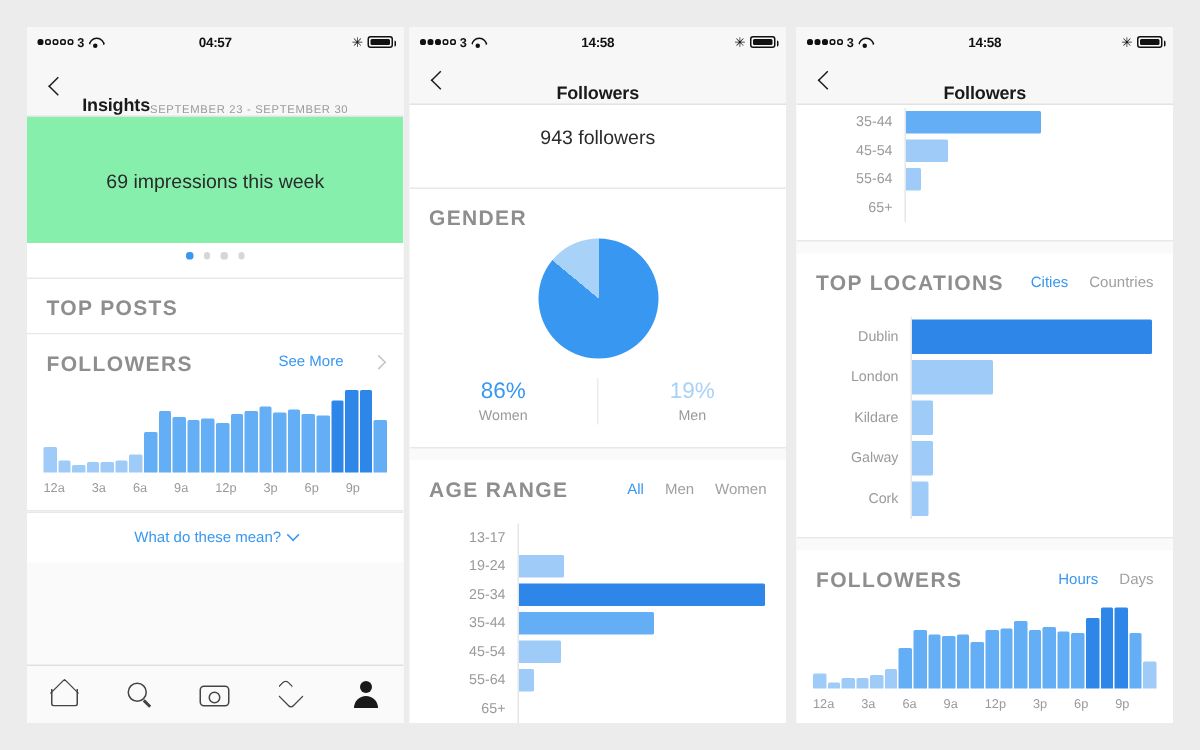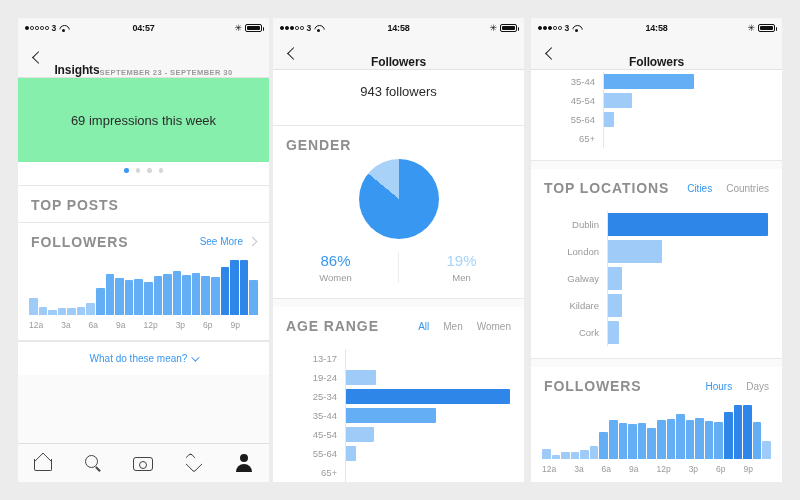--- a/index.html
+++ b/index.html
@@ -61,31 +61,31 @@
   .nav-back::before{
     content:"";position:absolute;left:4px;top:2px;width:8px;height:8px;
     border-left:1.6px solid #1a1a1a;border-bottom:1.6px solid #1a1a1a;
     transform:rotate(45deg);
   }
   .nav-center{
     position:absolute;left:0;right:0;top:0;bottom:0;
     display:flex;flex-direction:row;align-items:flex-end;justify-content:center;
   }
   .nav-title{font-size:12px;font-weight:bold;color:#1a1a1a;letter-spacing:-.1px;}
-  .nav-sub{font-size:7.5px;color:#9a9a9a;letter-spacing:.45px;margin-top:2px;font-weight:bold;}
+  .nav-sub{font-size:7.5px;color:#9a9a9a;letter-spacing:.45px;margin-top:2px;font-weight:normal;}
 
   
   .scroll{background:#fafafa;height:calc(100% - 20px);overflow:hidden;}
   .card{background:#fff;border-top:1px solid #e8e8e8;border-bottom:1px solid #e8e8e8;}
   .sect-head{
     display:flex;align-items:center;justify-content:space-between;
     padding:11px 13px 9px 13px;
   }
   .sect-title{font-size:14px;color:#8e8e8e;letter-spacing:.9px;font-weight:bold;}
-  .sect-link{font-size:10px;color:#3897f0;display:flex;align-items:center;gap:6px;cursor:pointer;}
+  .sect-link{font-size:10px;color:#3897f0;display:flex;align-items:center;gap:20px;cursor:pointer;}
   .chev{width:6px;height:6px;border-right:1.3px solid #c4c4c4;border-top:1.3px solid #c4c4c4;transform:rotate(45deg);}
   .tabs{display:flex;gap:14px;align-items:center;}
   .tab{font-size:10px;color:#a0a0a0;cursor:pointer;}
   .tab.active{color:#3897f0;}
 
   
   .impressions{
     background:#86efac;height:84px;display:flex;align-items:center;justify-content:center;
     font-size:13px;color:#2b2b2b;
   }
@@ -458,29 +458,29 @@
                 <div class="hbar" title="Dublin: 100" style="width: 100%; background: rgb(46, 135, 232); height: 23px;"></div>
               </div>
             </div>
             <div class="hrow" style="height: 27px;">
               <div class="hlabel" style="width: 62px;">London</div>
               <div class="htrack">
                 <div class="hbar" title="London: 34" style="width: 34%; background: rgb(158, 203, 247); height: 23px;"></div>
               </div>
             </div>
             <div class="hrow" style="height: 27px;">
+              <div class="hlabel" style="width: 62px;">Kildare</div>
+              <div class="htrack">
+                <div class="hbar" title="Kildare: 9" style="width: 9%; background: rgb(158, 203, 247); height: 23px;"></div>
+              </div>
+            </div>
+            <div class="hrow" style="height: 27px;">
               <div class="hlabel" style="width: 62px;">Galway</div>
               <div class="htrack">
                 <div class="hbar" title="Galway: 9" style="width: 9%; background: rgb(158, 203, 247); height: 23px;"></div>
-              </div>
-            </div>
-            <div class="hrow" style="height: 27px;">
-              <div class="hlabel" style="width: 62px;">Kildare</div>
-              <div class="htrack">
-                <div class="hbar" title="Kildare: 9" style="width: 9%; background: rgb(158, 203, 247); height: 23px;"></div>
               </div>
             </div>
             <div class="hrow" style="height: 27px;">
               <div class="hlabel" style="width: 62px;">Cork</div>
               <div class="htrack">
                 <div class="hbar" title="Cork: 7" style="width: 7%; background: rgb(158, 203, 247); height: 23px;"></div>
               </div>
             </div>
           </div>
       </div>

